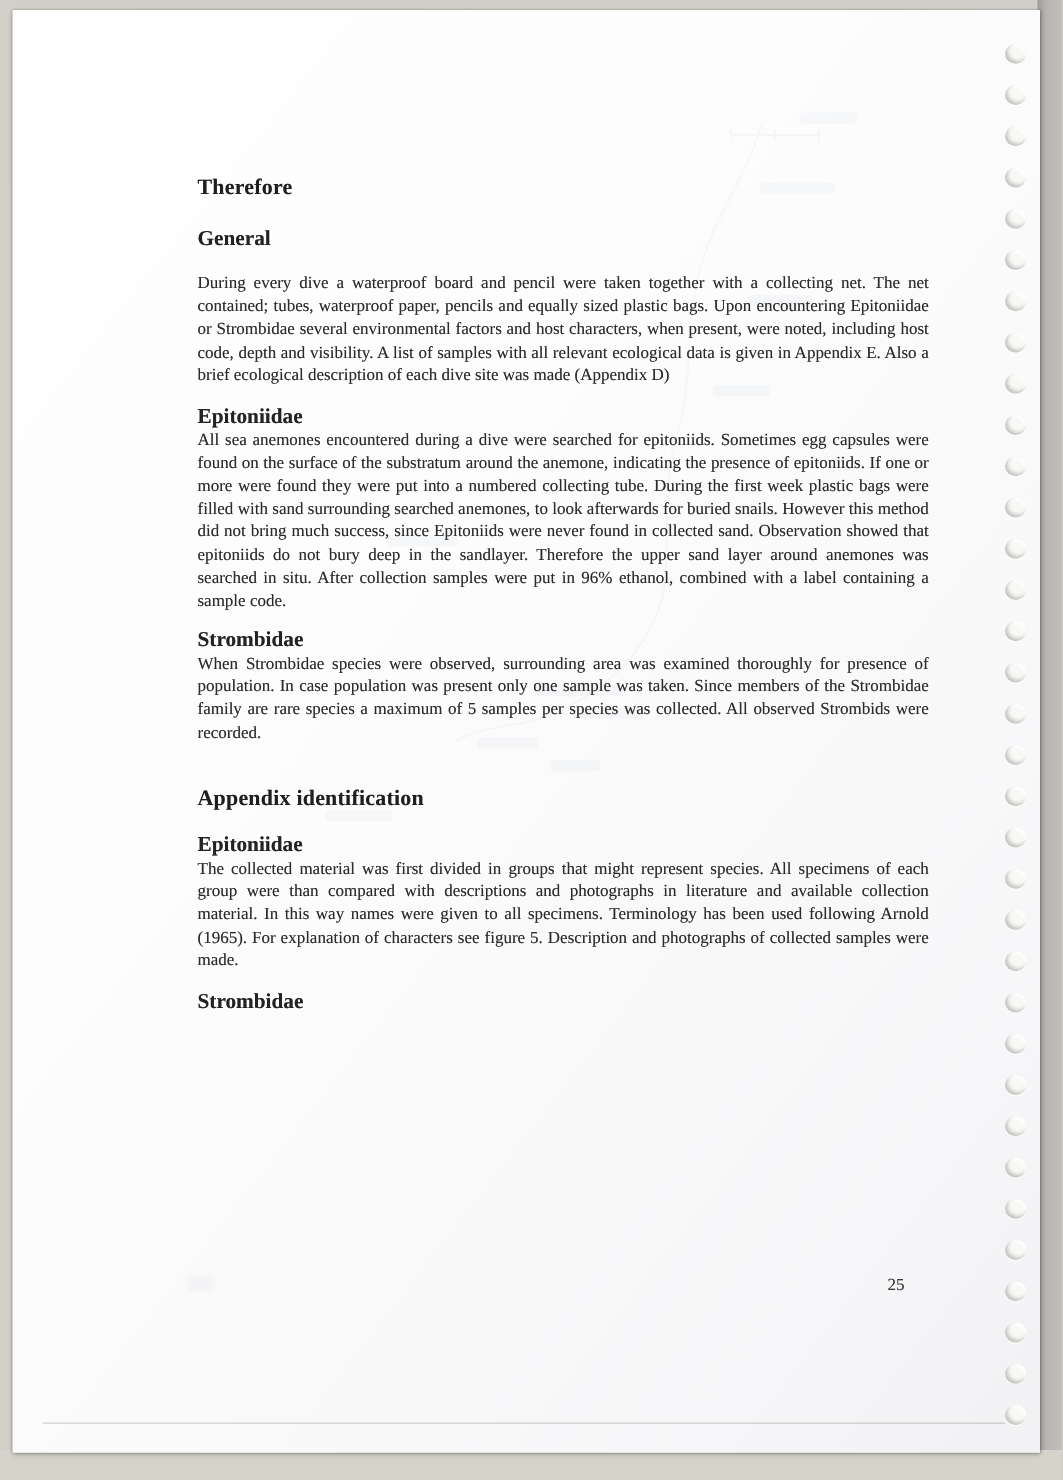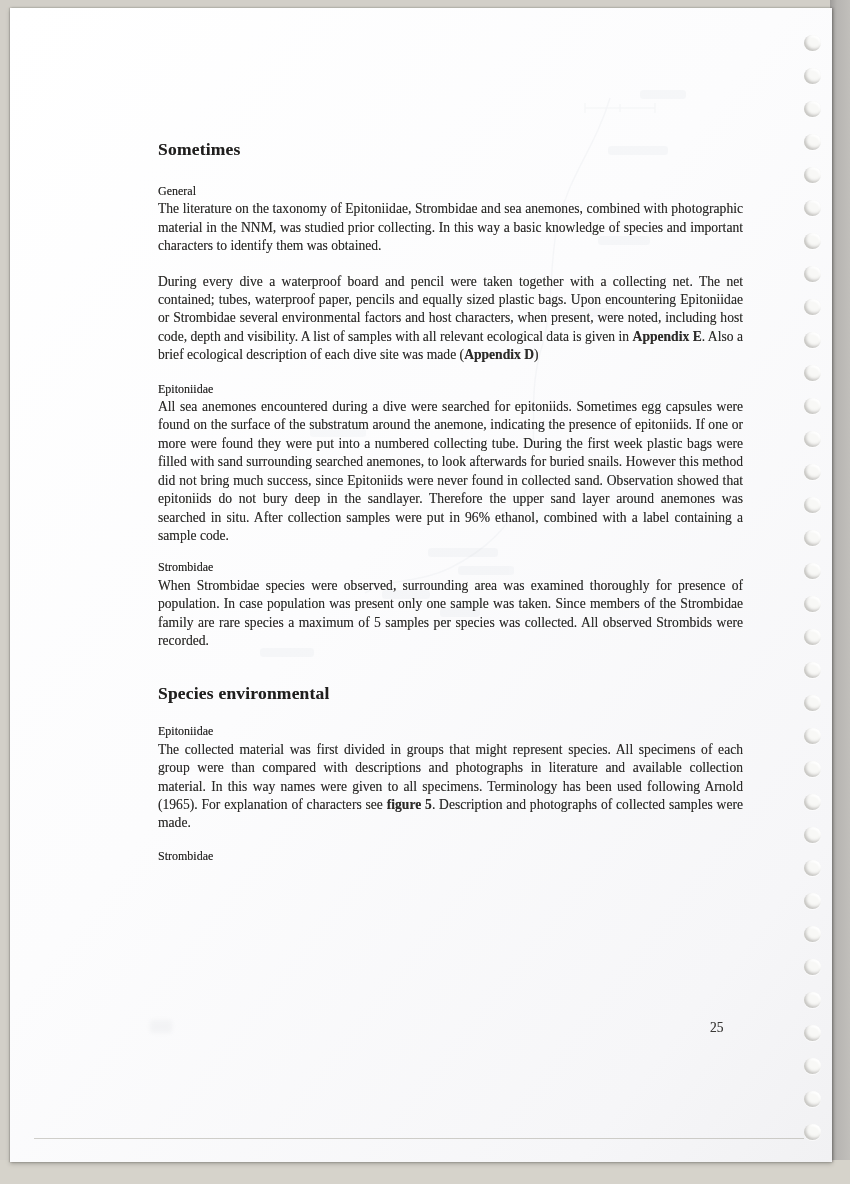--- a/index.html
+++ b/index.html
@@ -22,23 +22,23 @@
     background:linear-gradient(128deg,#ffffff 0%,#fcfcfd 45%,#f6f6f8 85%,#f1f1f3 100%);
     box-shadow:1px 0 2px rgba(70,68,66,.45), 0 2px 4px rgba(85,82,78,.35), -1px 0 1px rgba(120,118,114,.25);
   }
   .showthrough { position:absolute; left:0; top:0; pointer-events:none; }
   .content {
     position:absolute; left:148px; top:0; width:585px;
     font-size:13.6px; line-height:18.4px; color:#2c2b29;
     text-shadow:0 0 .5px rgba(70,68,66,.55);
   }
   h1 { font-size:17.5px; line-height:22px; margin:0; font-weight:bold; color:#201f1e; letter-spacing:.2px; }
-  h3 { font-size:12px; line-height:18.4px; margin:0; font-weight:normal; color:#242322; }
+  h3 { font-size:17px; line-height:18.4px; margin:0; font-weight:bold; color:#242322; }
   p  { margin:0; text-align:justify; }
-  .b { font-weight:bold; }
+  .b { font-weight:normal; }
   .mt-title   { margin-top:130px; }
   .mt-head1   { margin-top:22px; }
   .mt-para    { margin-top:17px; }
   .mt-head    { margin-top:15px; }
   .mt-head-sm { margin-top:13px; }
   .mt-section { margin-top:32px; }
   .mt-head2   { margin-top:18px; }
   .mt-head3   { margin-top:14px; }
   .pagenum {
     position:absolute; left:700px; top:1012px;
@@ -87,34 +87,33 @@
       <rect x="418" y="540" width="70" height="9" rx="3"></rect>
       <rect x="448" y="558" width="56" height="9" rx="3"></rect>
       <rect x="372" y="582" width="48" height="9" rx="3"></rect>
       <rect x="430" y="600" width="40" height="9" rx="3"></rect>
       <rect x="250" y="640" width="54" height="9" rx="3"></rect>
     </g>
   </svg>
 
   <div class="content">
 
-    <h1 class="mt-title">Sometimes</h1>
+    <h1 class="mt-title">Therefore</h1>
 
     <h3 class="mt-head1">General</h3>
-    <p>The literature on the taxonomy of Epitoniidae, Strombidae and sea anemones, combined with photographic material in the NNM, was studied prior collecting. In this way a basic knowledge of species and important characters to identify them was obtained.</p>
 
     <p class="mt-para"><span>During every dive a waterproof board and pencil were taken together with a collecting net. The net contained; tubes, waterproof paper, pencils and equally sized plastic bags. Upon encountering Epitoniidae or Strombidae several environmental factors and host characters, when present, were noted, including host code, depth and visibility. A list of samples with all relevant ecological data is given in </span><span class="b">Appendix E</span><span>. Also a brief ecological description of each dive site was made (</span><span class="b">Appendix D</span><span>)</span></p>
 
     <h3 class="mt-head">Epitoniidae</h3>
     <p>All sea anemones encountered during a dive were searched for epitoniids. Sometimes egg capsules were found on the surface of the substratum around the anemone, indicating the presence of epitoniids. If one or more were found they were put into a numbered collecting tube. During the first week plastic bags were filled with sand surrounding searched anemones, to look afterwards for buried snails. However this method did not bring much success, since Epitoniids were never found in collected sand. Observation showed that epitoniids do not bury deep in the sandlayer. Therefore the upper sand layer around anemones was searched in situ. After collection samples were put in 96% ethanol, combined with a label containing a sample code.</p>
 
     <h3 class="mt-head-sm">Strombidae</h3>
     <p>When Strombidae species were observed, surrounding area was examined thoroughly for presence of population. In case population was present only one sample was taken. Since members of the Strombidae family are rare species a maximum of 5 samples per species was collected. All observed Strombids were recorded.</p>
 
-    <h1 class="mt-section">Species environmental</h1>
+    <h1 class="mt-section">Appendix identification</h1>
 
     <h3 class="mt-head2">Epitoniidae</h3>
     <p><span>The collected material was first divided in groups that might represent species. All specimens of each group were than compared with descriptions and photographs in literature and available collection material. In this way names were given to all specimens. Terminology has been used following Arnold (1965). For explanation of characters see </span><span class="b">figure 5</span><span>. Description and photographs of collected samples were made.</span></p>
 
     <h3 class="mt-head3">Strombidae</h3>
 
   </div>
 
   <div class="pagenum">25</div>
 

